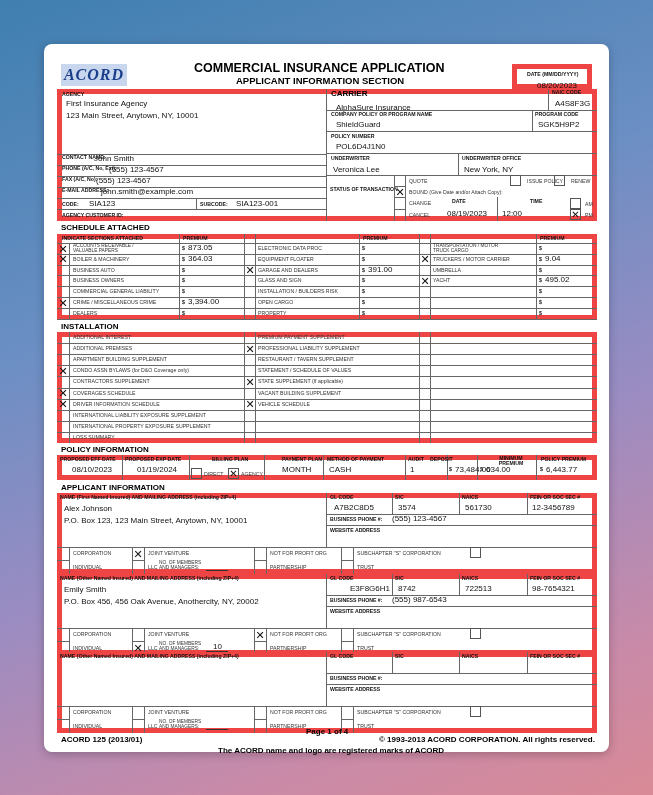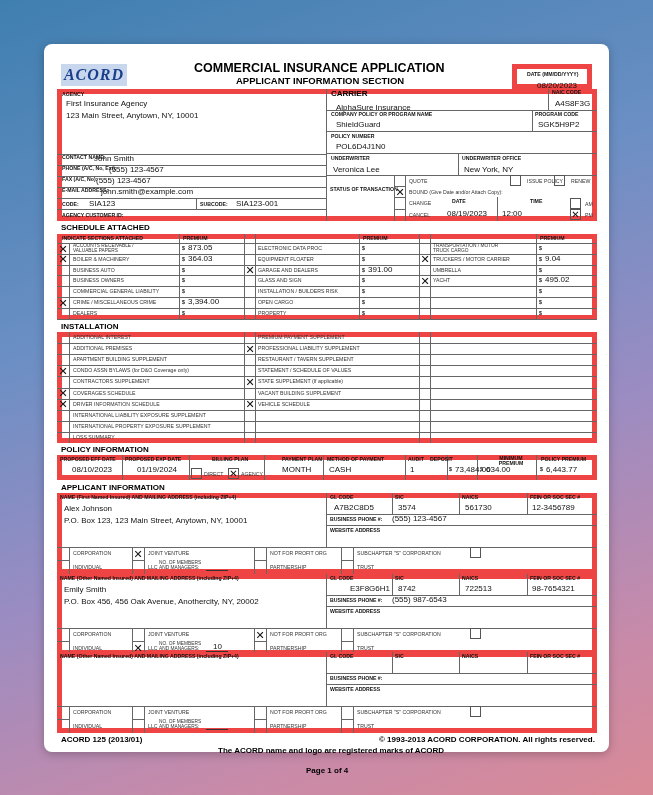--- a/index.html
+++ b/index.html
@@ -450,17 +450,17 @@
       <div class="cb" style="left:14px;top:676.5px"></div>
       <div class="abs s" style="left:29px;top:680px">INDIVIDUAL</div>
       <div class="cb" style="left:89px;top:676.5px"></div>
       <div class="abs s" style="left:104px;top:680px">LLC</div>
       <div class="abs s" style="left: 115px; top: 676px; white-space: normal; width: 50px; font-size: 4.8px;">NO. OF MEMBERS AND MANAGERS:</div>
       <div class="hl" style="left:162px;top:685px;width:22px;background:#333"></div>
       <div class="abs v" style="left:169px;top:677px"></div>
       <div class="abs s" style="left:226px;top:680px">PARTNERSHIP</div>
       <div class="abs s" style="left:313px;top:680px">TRUST</div>
       <div class="abs h" style="left:17px;top:692px">ACORD 125 (2013/01)</div>
-      <div class="abs h" style="left:262px;top:723px">Page 1 of 4</div>
+      <div class="abs h" style="left:262px;top:684px">Page 1 of 4</div>
       <div class="abs h" style="left:335px;top:692px">© 1993-2013 ACORD CORPORATION.  All rights reserved.</div>
       <div class="abs h" style="left:174px;top:703px">The ACORD name and logo are registered marks of ACORD</div>
     </div>
 </div>
 
 </body></html>

